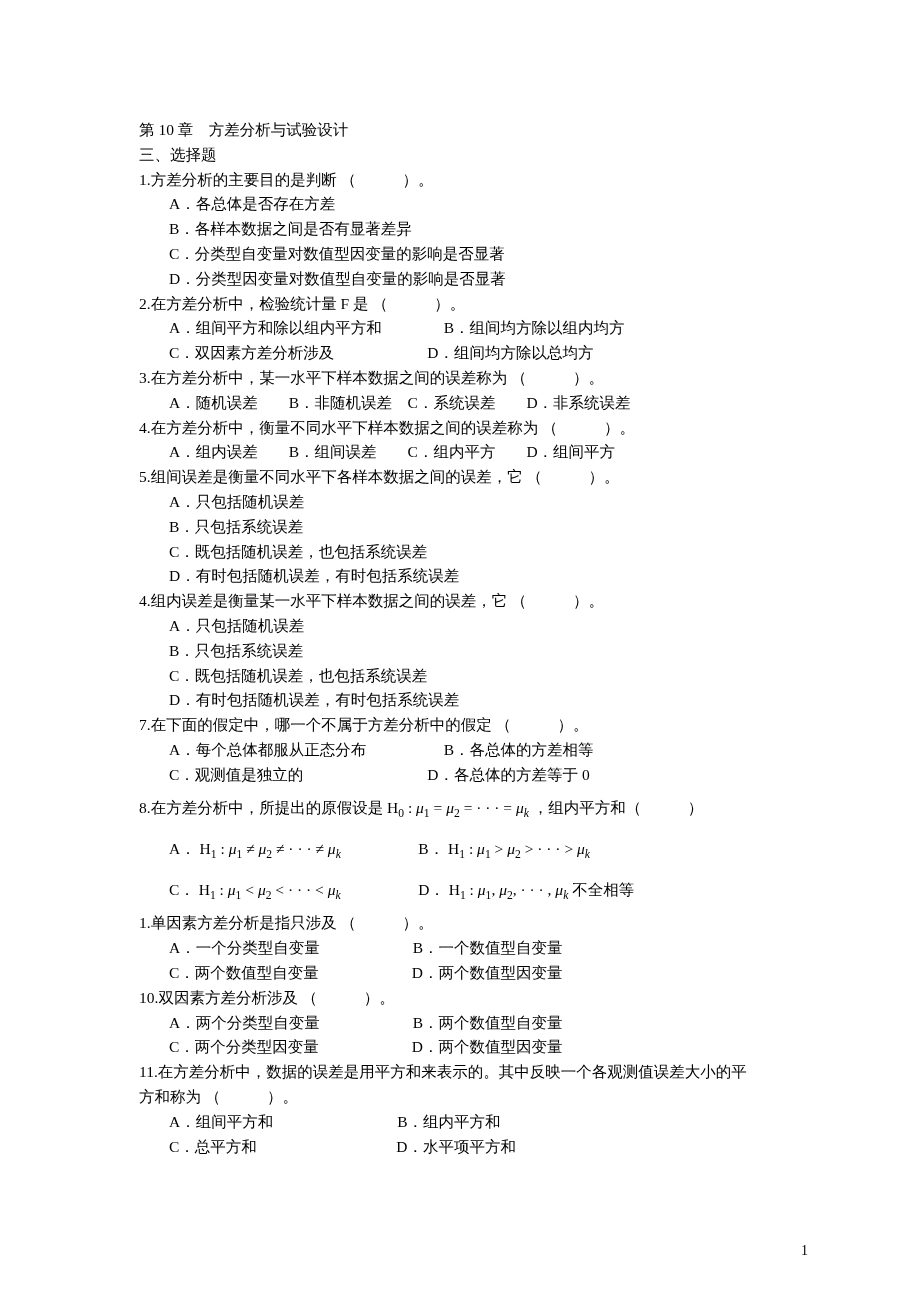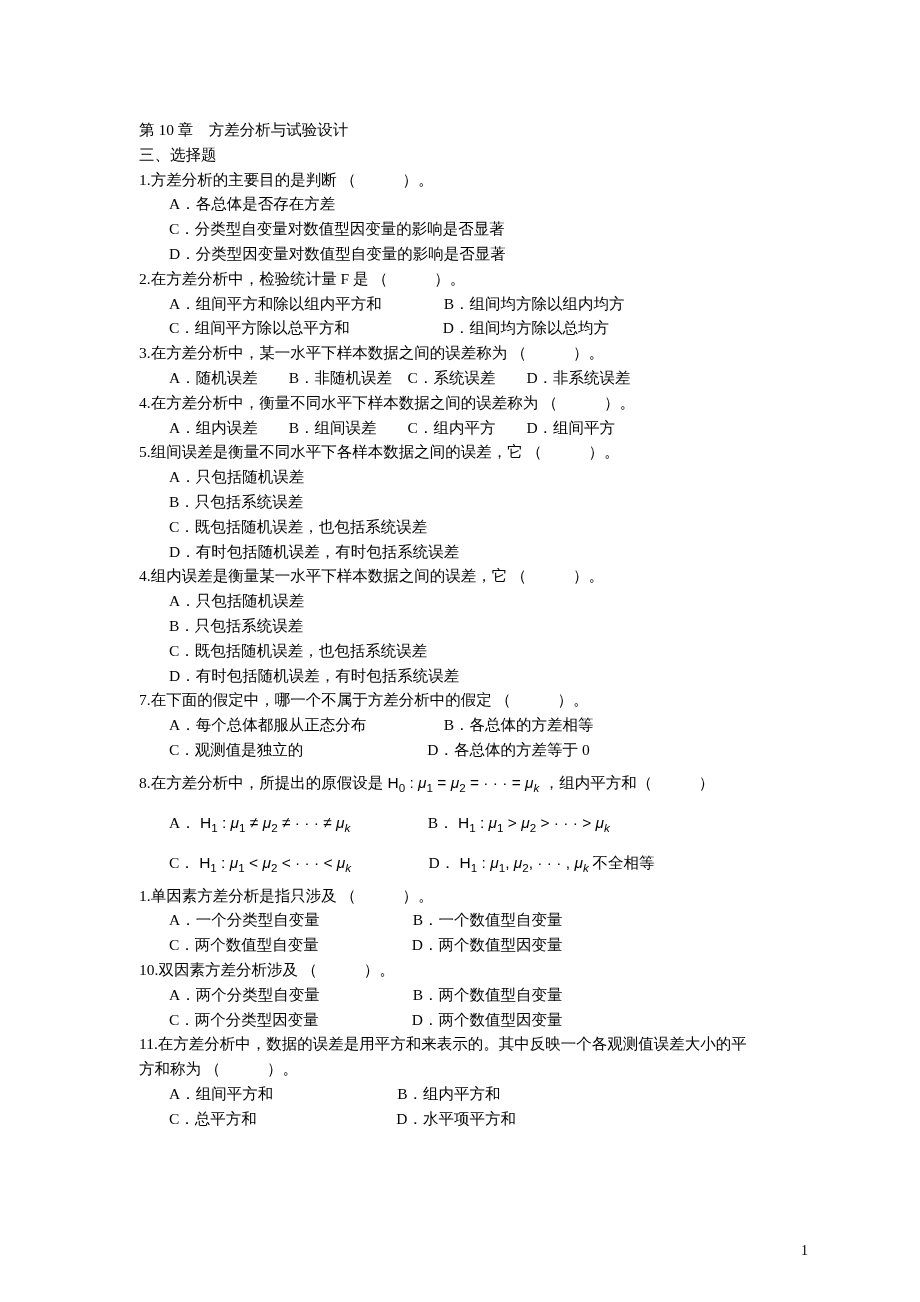--- a/index.html
+++ b/index.html
@@ -23,41 +23,42 @@
   .indent1 { padding-left: 30px; }
   .indent2 { padding-left: 30px; font-family: Liberation Serif, serif; }
   .q { padding-left: 0; }
   .page-num {
     position: absolute;
     bottom: 40px;
     right: 140px;
     font-family: "Times New Roman", serif;
     font-size: 14px;
   }
-  .math { font-family: Liberation Sans, sans-serif; }
+  .math { font-family: Liberation Serif, serif; }
   .sub { vertical-align: sub; font-size: 0.75em; }
   .ital { font-style: italic; }
   .q8, .q8opts { line-height: 2.6; }
 </style>
 </head>
 <body>
 
 <div class="page">
 
   <div class="line">第 10 章　方差分析与试验设计</div>
   <div class="line">三、选择题</div>
 
   <div class="line q">1.方差分析的主要目的是判断 （　　　）。</div>
   <div class="line indent1">A．各总体是否存在方差</div>
+  <div class="line indent1">B．各样本数据之间是否有显著差异</div>
   <div class="line indent1">C．分类型自变量对数值型因变量的影响是否显著</div>
   <div class="line indent1">D．分类型因变量对数值型自变量的影响是否显著</div>
 
   <div class="line q">2.在方差分析中，检验统计量 F 是 （　　　）。</div>
   <div class="line indent1"><span>A．组间平方和除以组内平方和</span>　　　　<span>B．组间均方除以组内均方</span></div>
-  <div class="line indent1"><span>C．组间平方除以总平方和</span>　　　　　　<span>D．组间均方除以总均方</span></div>
+  <div class="line indent1"><span>C．双因素方差分析涉及</span>　　　　　　<span>D．组间均方除以总均方</span></div>
 
   <div class="line q">3.在方差分析中，某一水平下样本数据之间的误差称为 （　　　）。</div>
   <div class="line indent1"><span>A．随机误差</span>　　<span>B．非随机误差</span>　<span>C．系统误差</span>　　<span>D．非系统误差</span></div>
 
   <div class="line q">4.在方差分析中，衡量不同水平下样本数据之间的误差称为 （　　　）。</div>
   <div class="line indent1"><span>A．组内误差</span>　　<span>B．组间误差</span>　　<span>C．组内平方</span>　　<span>D．组间平方</span></div>
 
   <div class="line q">5.组间误差是衡量不同水平下各样本数据之间的误差，它 （　　　）。</div>
   <div class="line indent1">A．只包括随机误差</div>
   <div class="line indent1">B．只包括系统误差</div>

